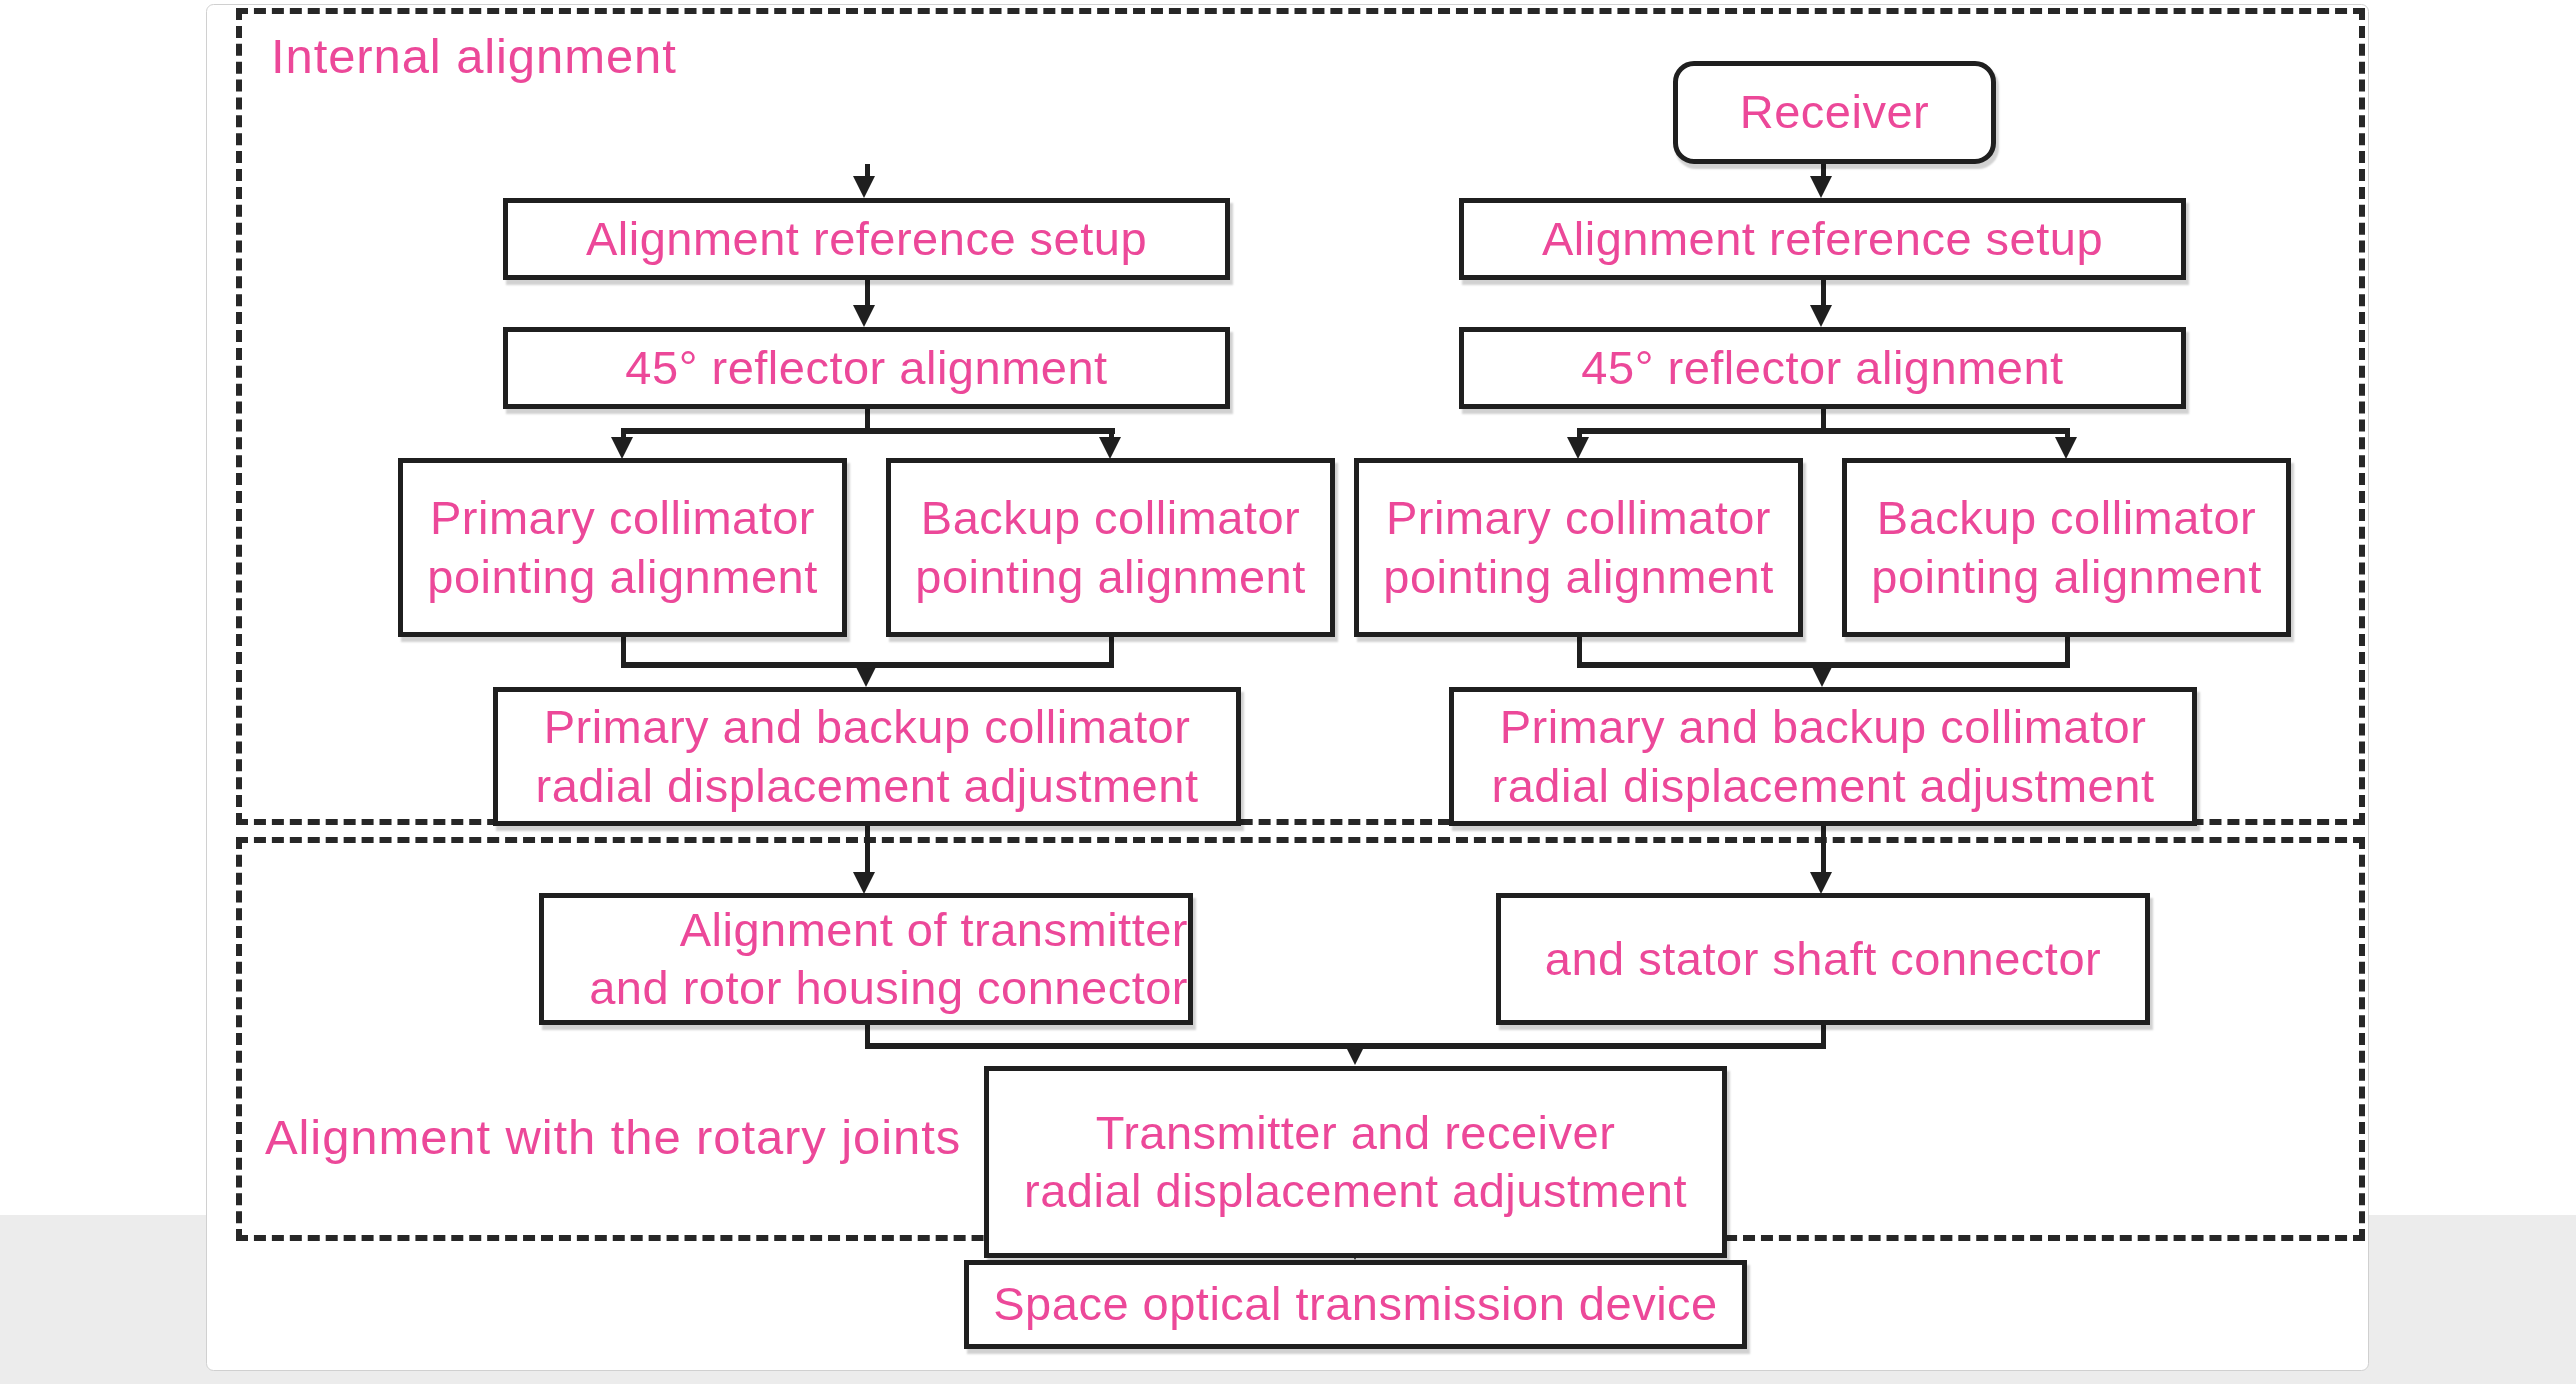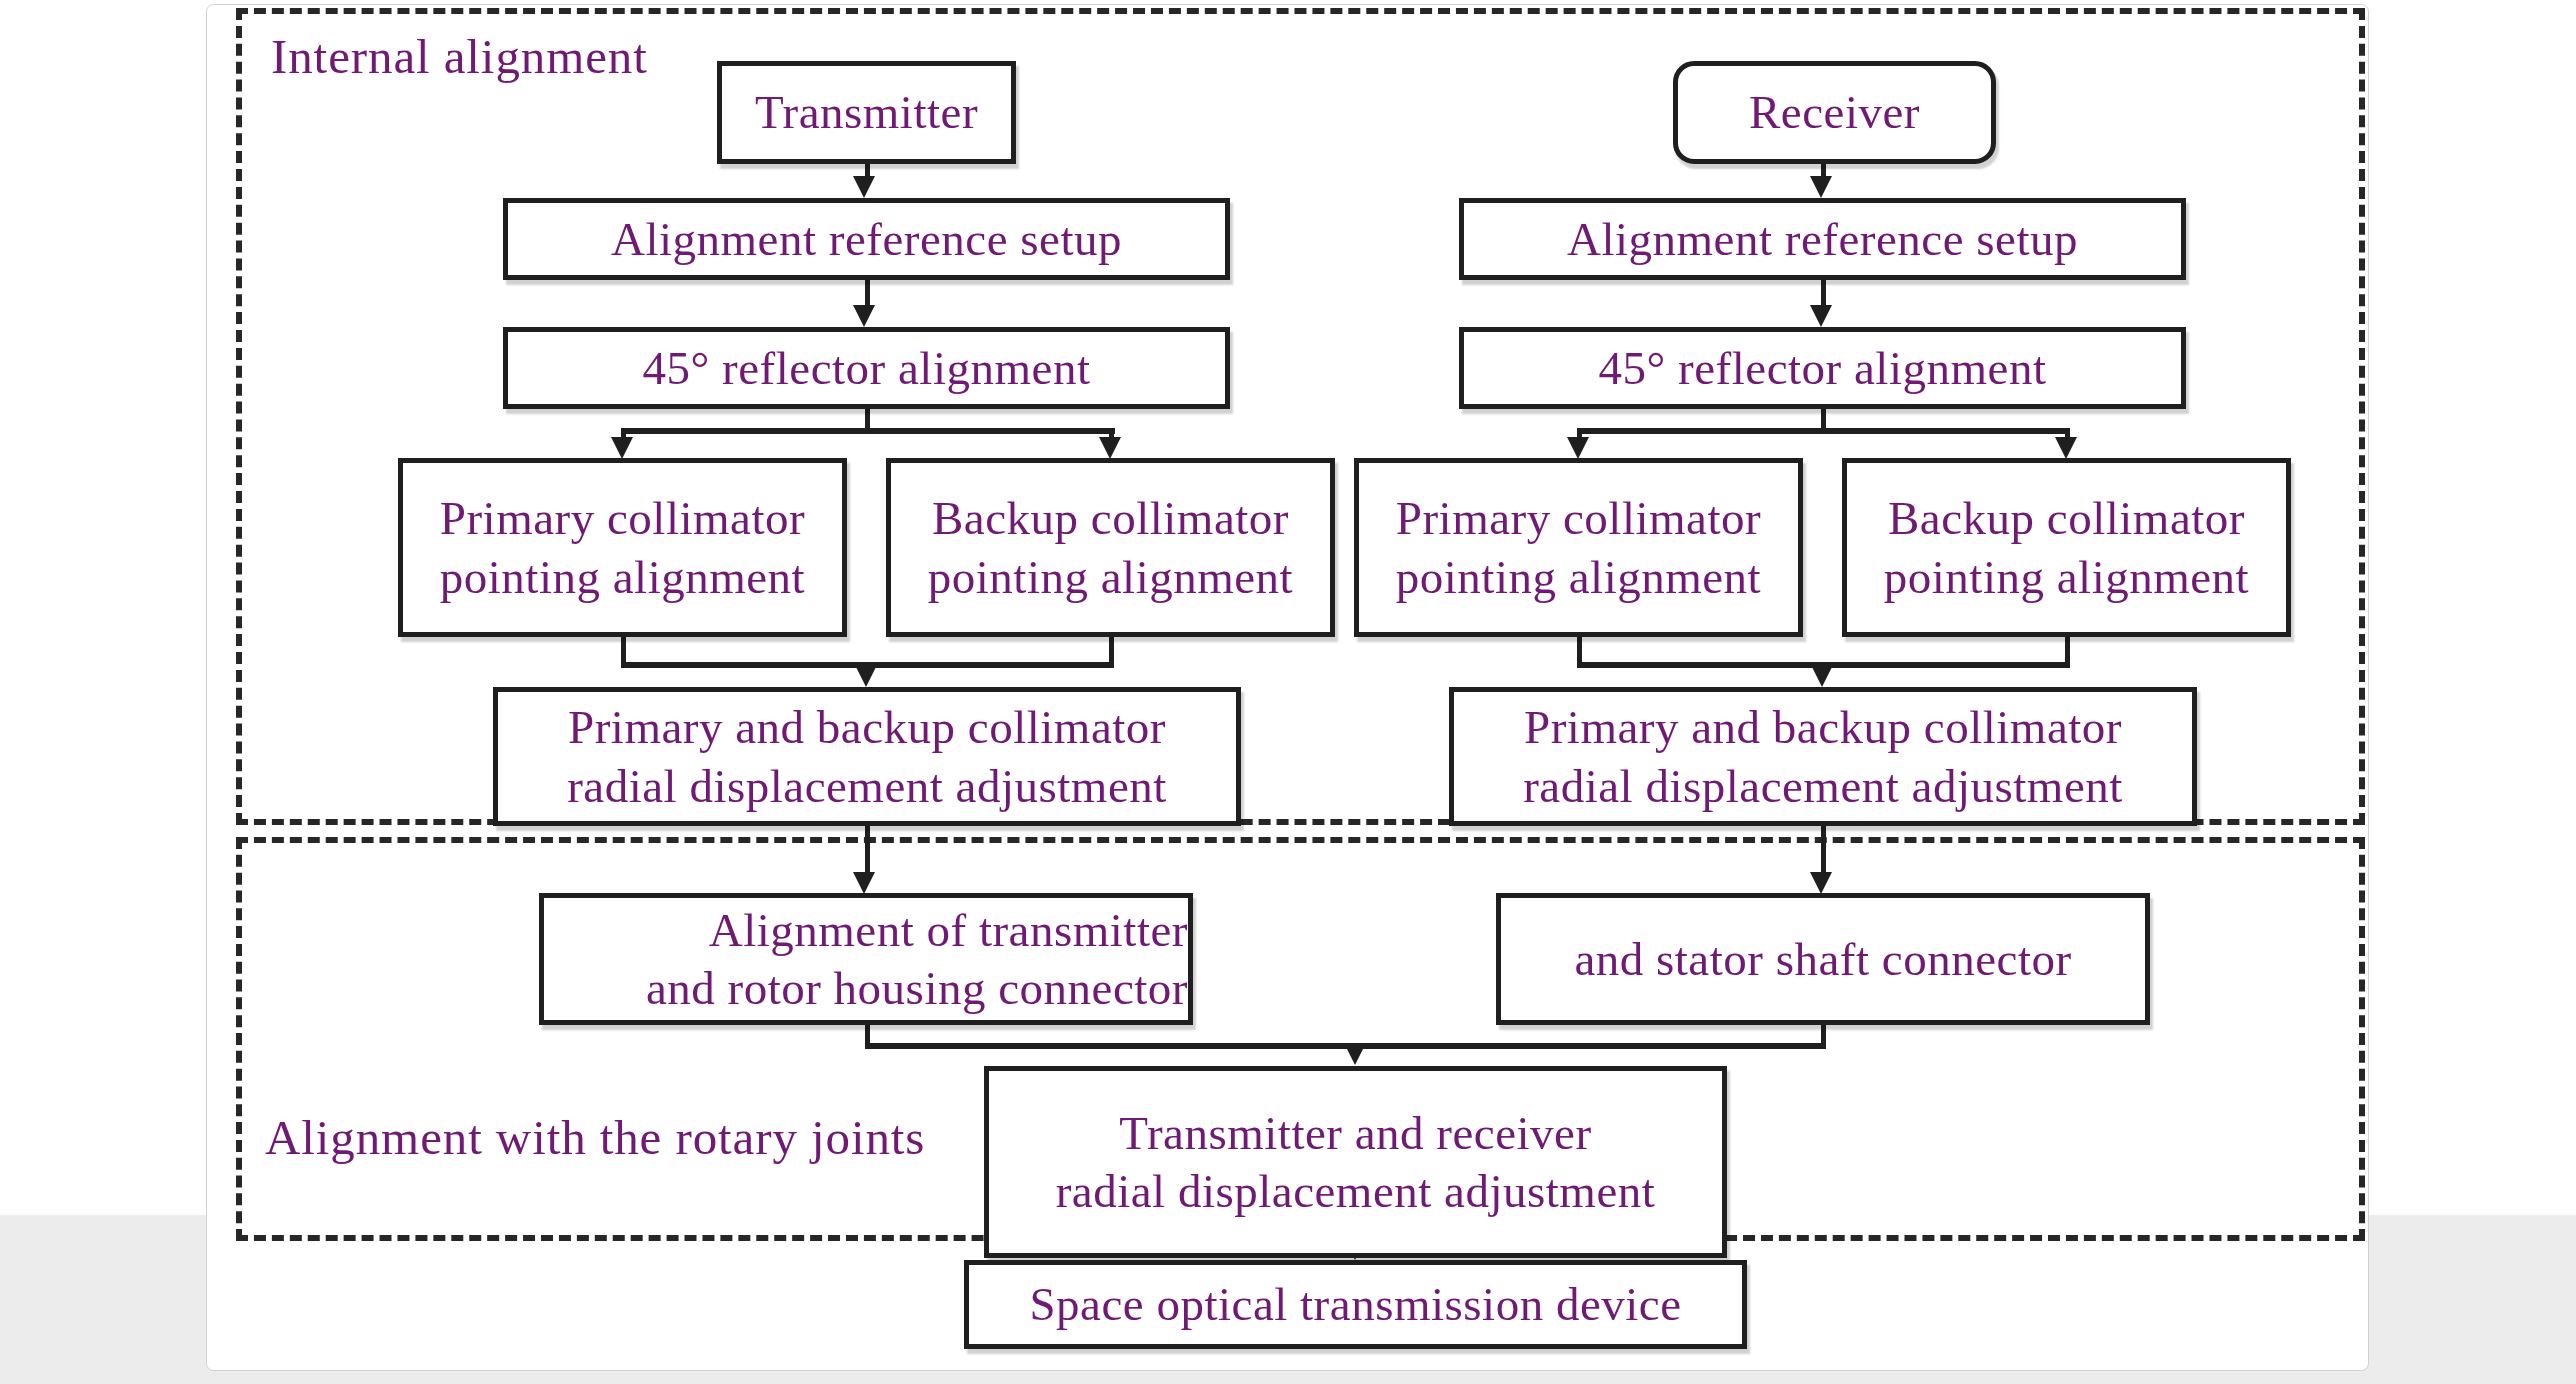--- a/index.html
+++ b/index.html
@@ -1,17 +1,17 @@
 <!DOCTYPE html>
 <html style="font-size:15px"><head>
 <meta charset="utf-8">
 <style>
   html,body{margin:0;padding:0;background:#ffffff;}
   #stage{position:relative;width:2576px;height:1384px;background:#ffffff;overflow:hidden;
-         font-family:Liberation Serif, serif;color:#701a75;}
+         font-family:Liberation Sans, sans-serif;color:#ec4899;}
   *{box-sizing:border-box;}
   .gray-band{position:absolute;left:0;top:1215px;width:2576px;height:169px;background:#ececec;z-index:0;}
   .frame{position:absolute;left:206px;top:3.7px;width:2163px;height:1367px;background:#ffffff;
          border:1.9px solid #d0d0d0;border-radius:7.5px;z-index:1;}
   .dashed-rect{position:absolute;border:6.5px dashed #272727;background:transparent;z-index:2;}
   .section-label{position:absolute;z-index:3;font-size:49px;letter-spacing:0.9px;white-space:nowrap;}
   .node{position:absolute;z-index:4;background:#ffffff;border:5.6px solid #1f1f1f;
         box-shadow:2.8px 4.7px 1.9px rgba(0,0,0,0.18);
         display:flex;flex-direction:column;align-items:center;justify-content:center;
         text-align:center;font-size:47px;line-height:1.24;letter-spacing:0.5px;white-space:nowrap;}
@@ -27,23 +27,20 @@
 
   <div class="gray-band"></div>
   <div class="frame"></div>
 
   <div class="dashed-rect" style="left:236px;top:7.5px;width:2129px;height:817px;"></div>
   <div class="dashed-rect" style="left:236px;top:837px;width:2129px;height:404px;"></div>
 
   <div class="section-label" style="left:271px;top:28px;">Internal alignment</div>
   <div class="section-label" style="left:265px;top:1109px;">Alignment with the rotary joints</div>
 
-  <div class="node" style="left:717px;top:61px;width:299px;height:103px;">
-    <span>Transmitter</span>
-  </div>
   <div class="node" style="left:1673px;top:61px;width:323px;height:103px;border-radius:21px;">
     <span>Receiver</span>
   </div>
 
   <div class="node" style="left:503px;top:198px;width:727px;height:82px;">
     <span>Alignment reference setup</span>
   </div>
   <div class="node" style="left:1459px;top:198px;width:727px;height:82px;">
     <span>Alignment reference setup</span>
   </div>

